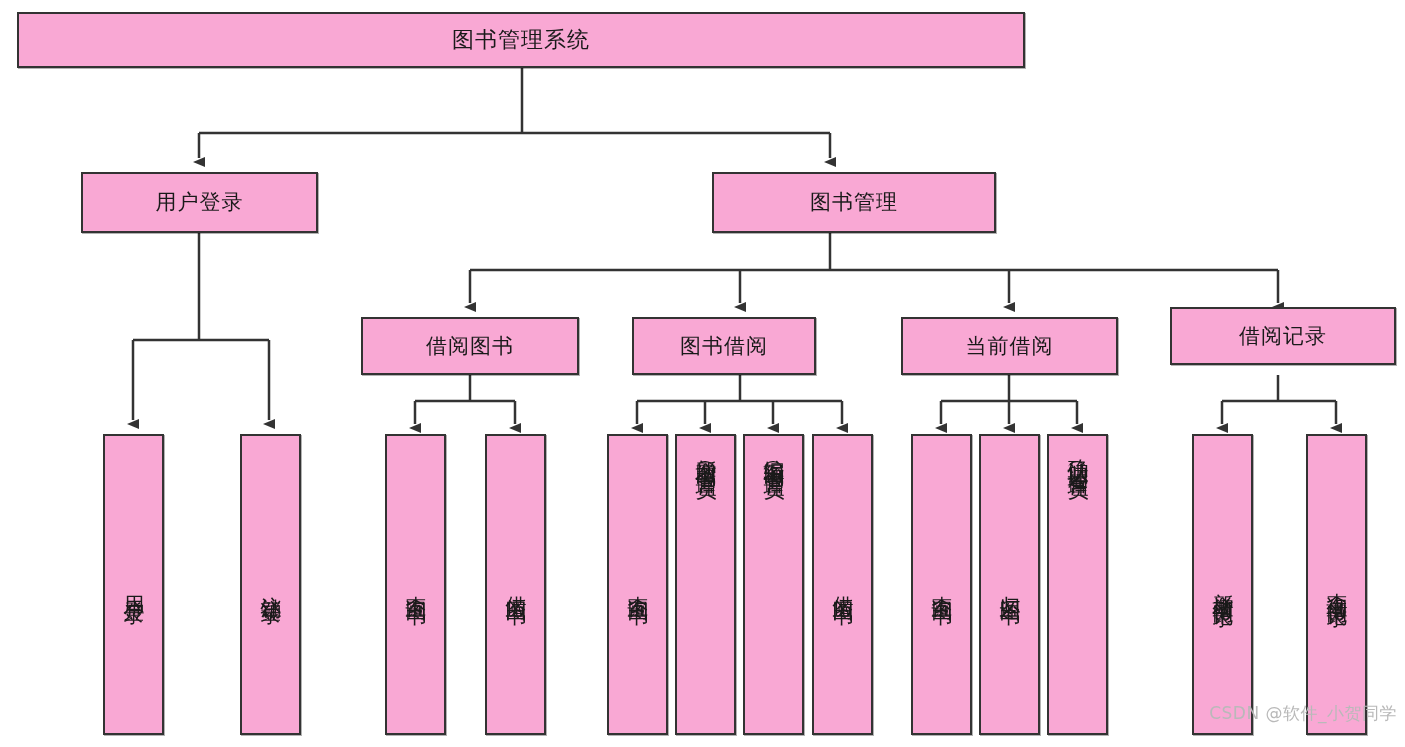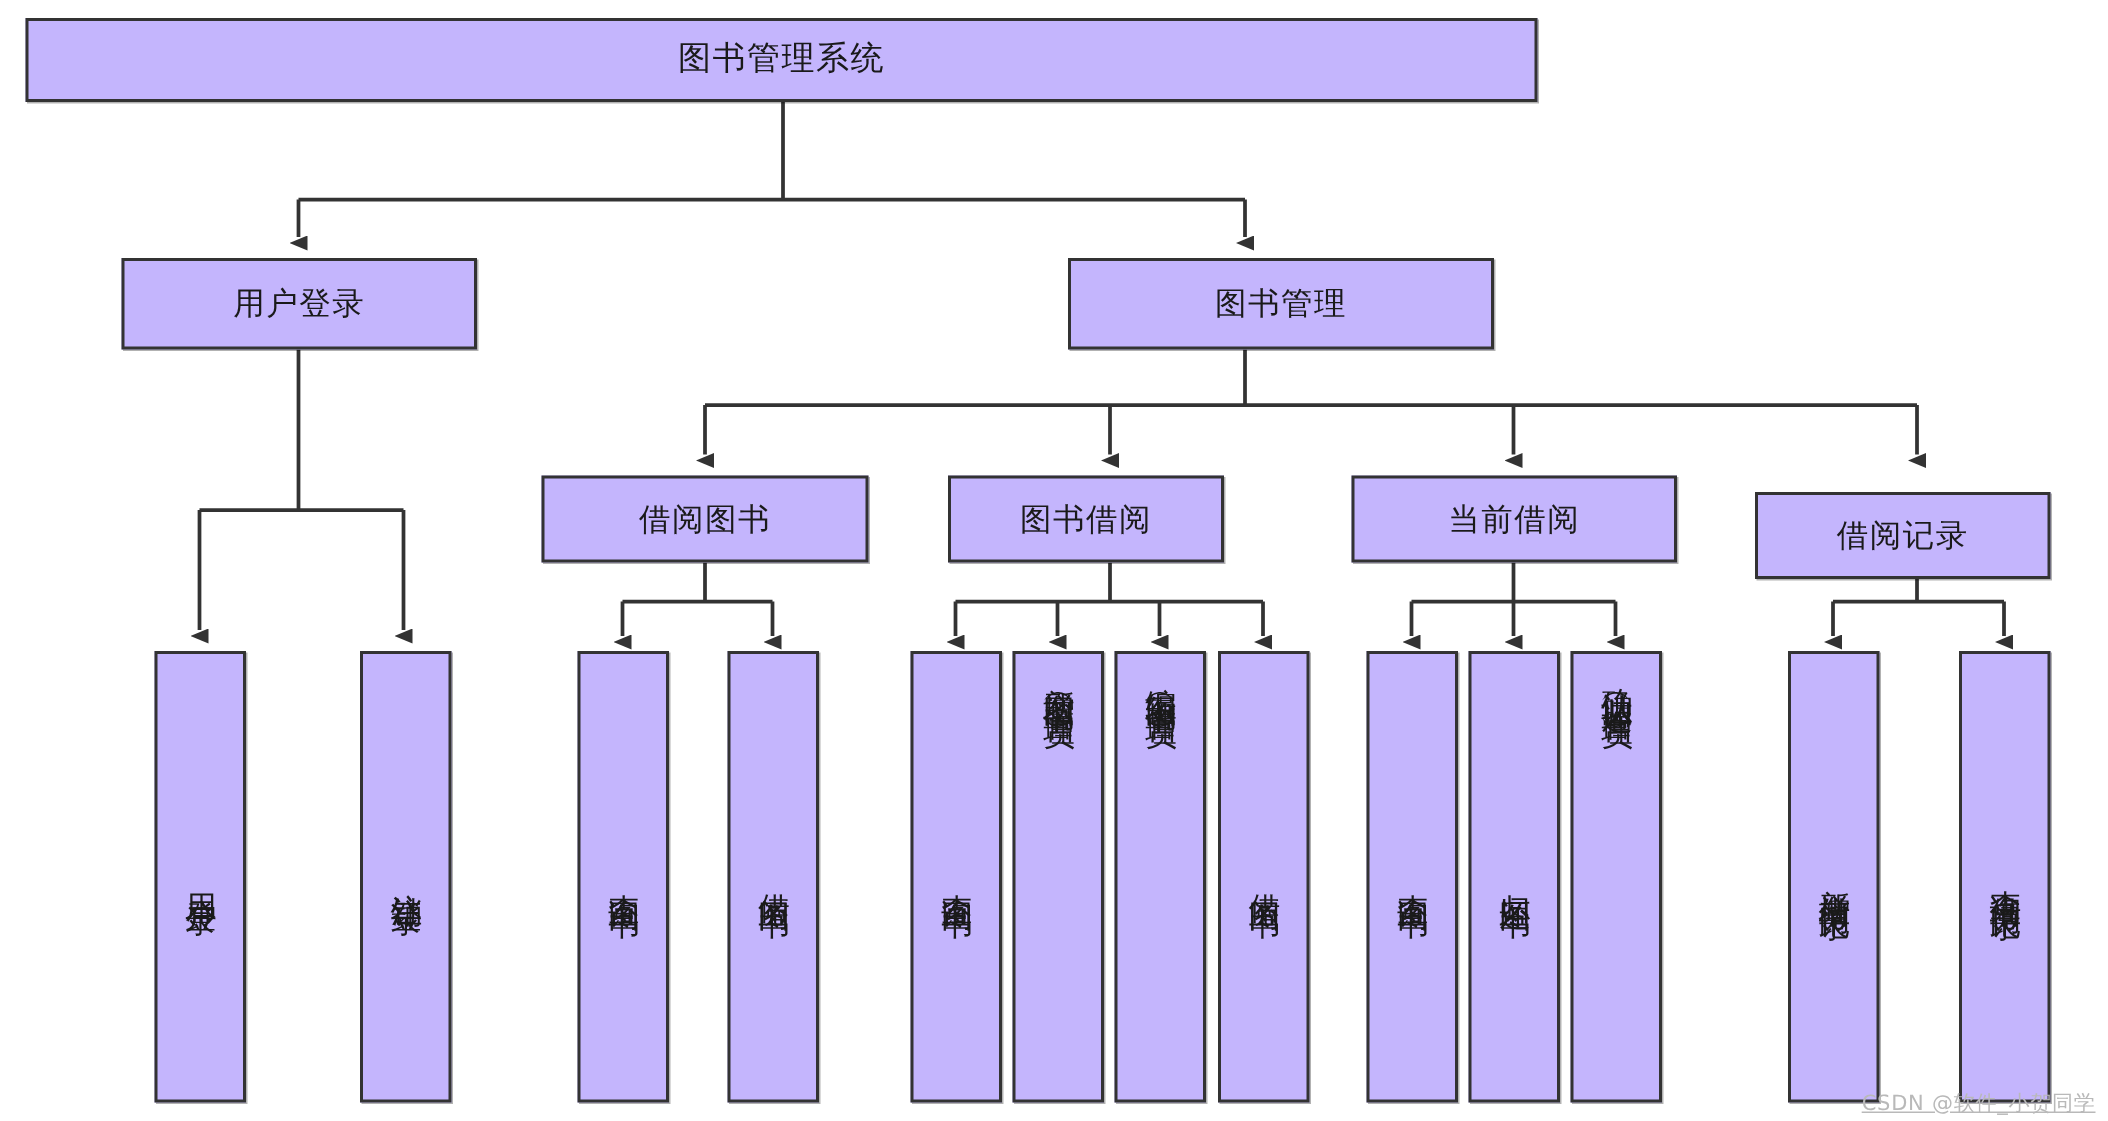--- a/index.html
+++ b/index.html
@@ -21,21 +21,21 @@
     position: absolute;
     left: 0;
     top: 0;
     width: 1405px;
     height: 747px;
     pointer-events: none;
   }
   .node {
     position: absolute;
     box-sizing: border-box;
-    background: #c4b5fd;
+    background: #f9a8d4;
     border: 2px solid #333333;
     box-shadow: 1px 1px 0 rgba(0,0,0,0.30);
     display: flex;
     align-items: center;
     justify-content: center;
     color: #1a1a1a;
   }
   .node .label {
     font-size: 21px;
     line-height: 1.15;
@@ -61,26 +61,25 @@
     white-space: nowrap;
     text-align: left;
   }
   .node.leaf.center-text {
     align-items: center;
     padding-top: 0;
   }
   .watermark {
     position: absolute;
     right: 8px;
-    bottom: 2px;
-    font-size: 14px;
+    bottom: 22px;
+    font-size: 17px;
     color: #b9b9b9;
     letter-spacing: 0.5px;
     white-space: nowrap;
-    text-decoration: underline;
   }
 </style>
 </head>
 <body>
 
 <div id="canvas">
 
   <svg class="wires" viewBox="0 0 1405 747">
     <defs>
       <marker id="arrow" markerWidth="10" markerHeight="12" refX="1" refY="6" orient="auto" markerUnits="userSpaceOnUse">
@@ -144,21 +143,21 @@
 
   <div class="node level3" style="left:361px; top:317px; width:218px; height:58px;">
     <span class="label">借阅图书</span>
   </div>
   <div class="node level3" style="left:632px; top:317px; width:184px; height:58px;">
     <span class="label">图书借阅</span>
   </div>
   <div class="node level3" style="left:901px; top:317px; width:217px; height:58px;">
     <span class="label">当前借阅</span>
   </div>
-  <div class="node level3" style="left:1170px; top:328px; width:197px; height:58px;">
+  <div class="node level3" style="left:1170px; top:307px; width:226px; height:58px;">
     <span class="label">借阅记录</span>
   </div>
 
   <div class="node leaf center-text" style="left:103px; top:434px; width:61px; height:301px;">
     <span class="label">用户登录</span>
   </div>
   <div class="node leaf center-text" style="left:240px; top:434px; width:61px; height:301px;">
     <span class="label">注销登录</span>
   </div>
 

